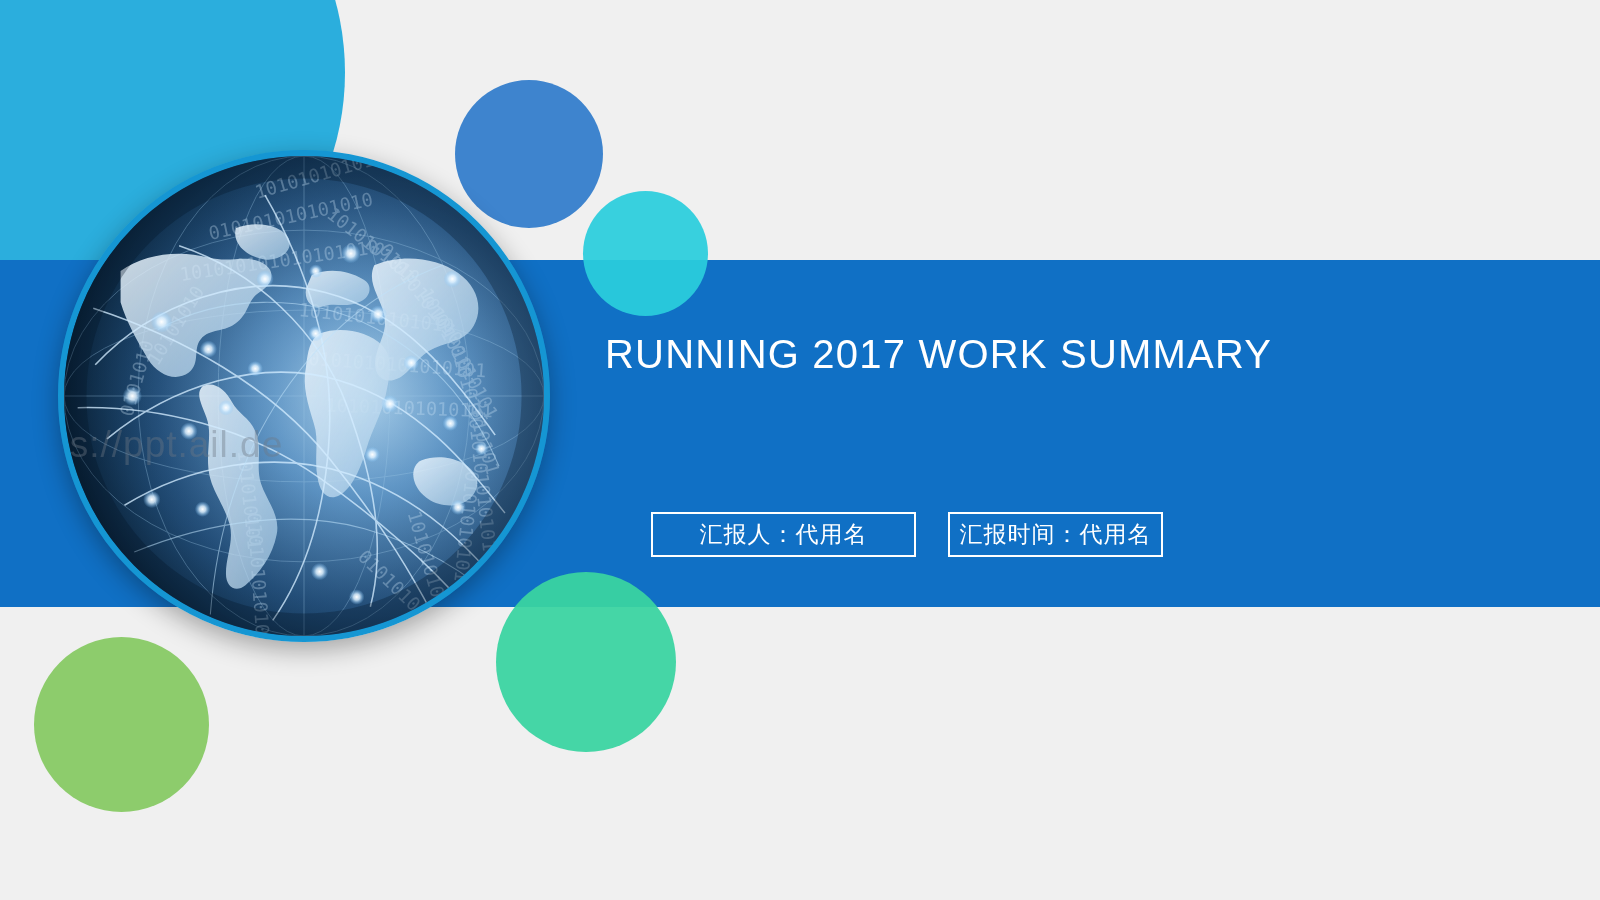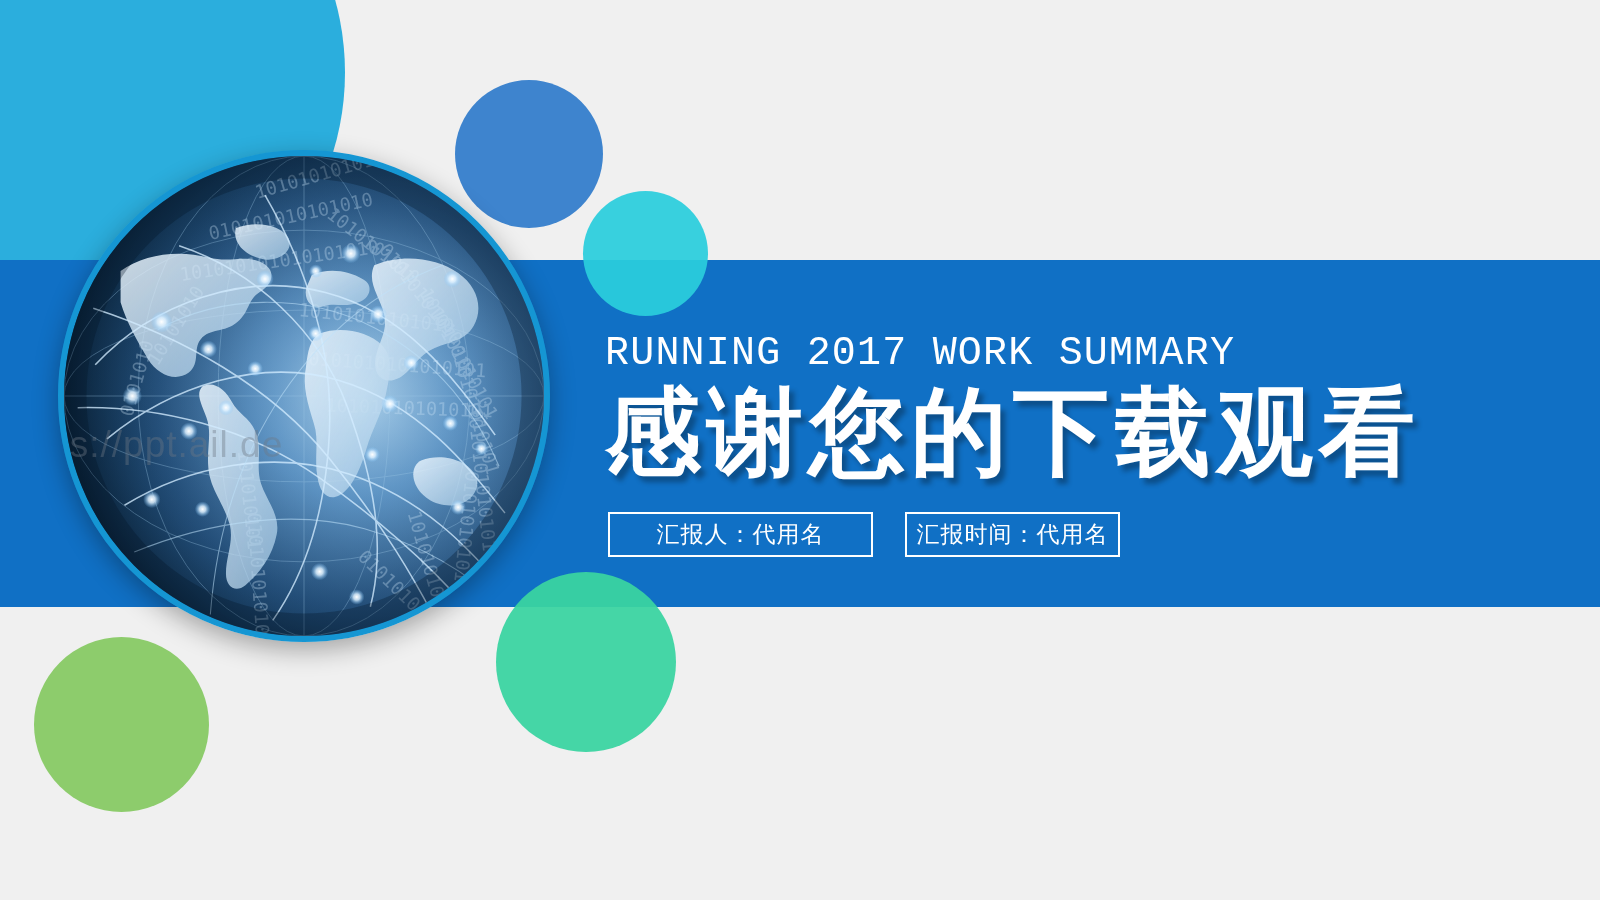--- a/index.html
+++ b/index.html
@@ -112,21 +112,21 @@
     top: 332px;
     width: 940px;
   }
   #subtitle-en {
     font-size: 40px;
     line-height: 44px;
     font-weight: 300;
     color: #FFFFFF;
     letter-spacing: 1.2px;
     white-space: nowrap;
-    font-family: Liberation Mono, monospace;
+    font-family: Liberation Sans, sans-serif;
   }
   #title-cn {
     margin-top: 4px;
     font-size: 96px;
     line-height: 104px;
     font-weight: bold;
     color: #FFFFFF;
     letter-spacing: 6px;
     white-space: nowrap;
     text-shadow: 5px 6px 5px rgba(0, 0, 0, 0.30);
@@ -147,21 +147,21 @@
     box-sizing: border-box;
     display: flex;
     align-items: center;
     justify-content: center;
     color: #FFFFFF;
     font-size: 23px;
     letter-spacing: 1px;
     font-family: "DejaVu Sans", "Liberation Sans", sans-serif;
     white-space: nowrap;
   }
-  #meta-presenter { width: 265px; }
+  #meta-presenter { width: 265px; margin-left: 43px; }
   #meta-date { width: 215px; }
 </style>
 </head>
 <body>
 
 <div id="slide">
 
   <div class="shape" id="circle-cyan-large"></div>
   <div class="shape" id="circle-blue-medium"></div>
 
@@ -291,21 +291,20 @@
         <circle cx="428" cy="300" r="7" fill="url(#gnode)"></circle>
       </g>
 
       <circle cx="246" cy="246" r="246" fill="none" stroke="#041425" stroke-width="46" opacity="0.30"></circle>
     </svg>
     <div id="globe-watermark">https://ppt.ail.de</div>
   </div>
 
   <div id="text-block">
     <div id="subtitle-en">RUNNING 2017 WORK SUMMARY</div>
-    <div id="title-cn">感谢您的下载观看</div>
   </div>
 
   <div id="meta-row">
     <div class="meta-box" id="meta-presenter">汇报人：代用名</div>
     <div class="meta-box" id="meta-date">汇报时间：代用名</div>
   </div>
 
 </div>
 
 </body></html>

